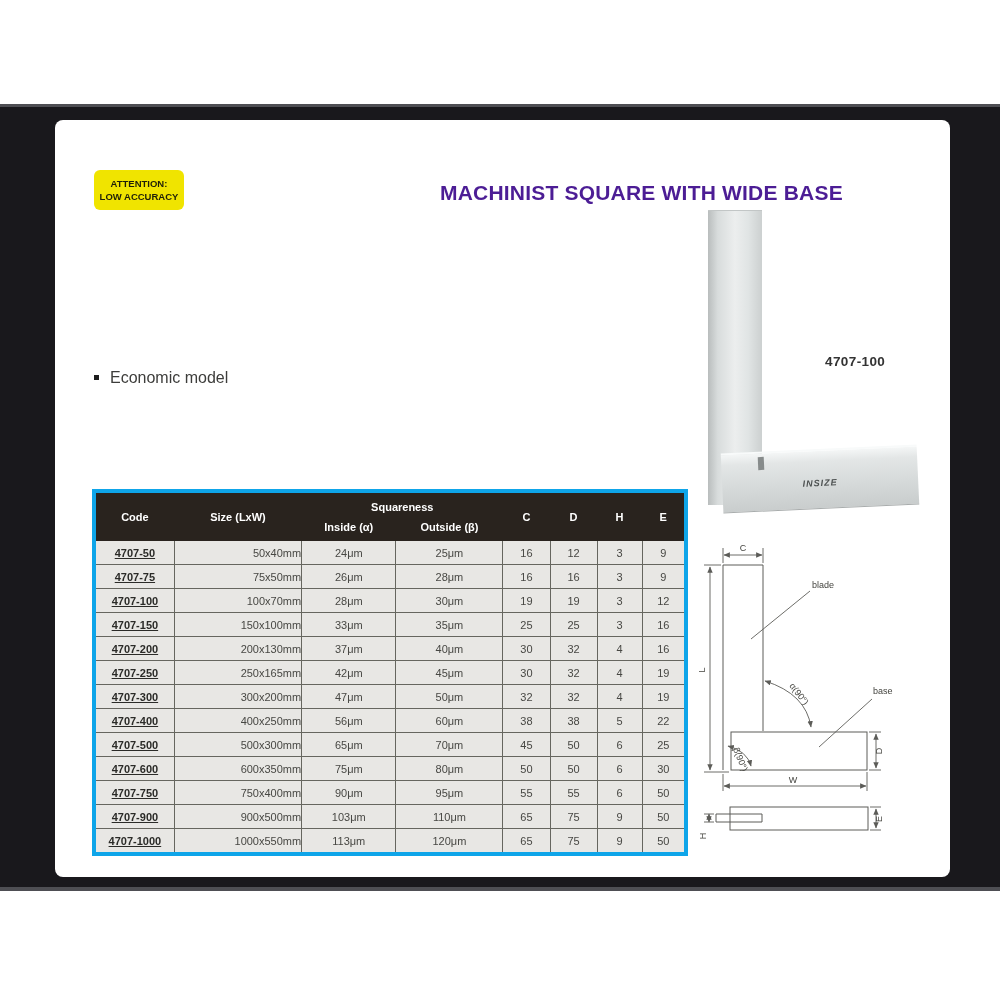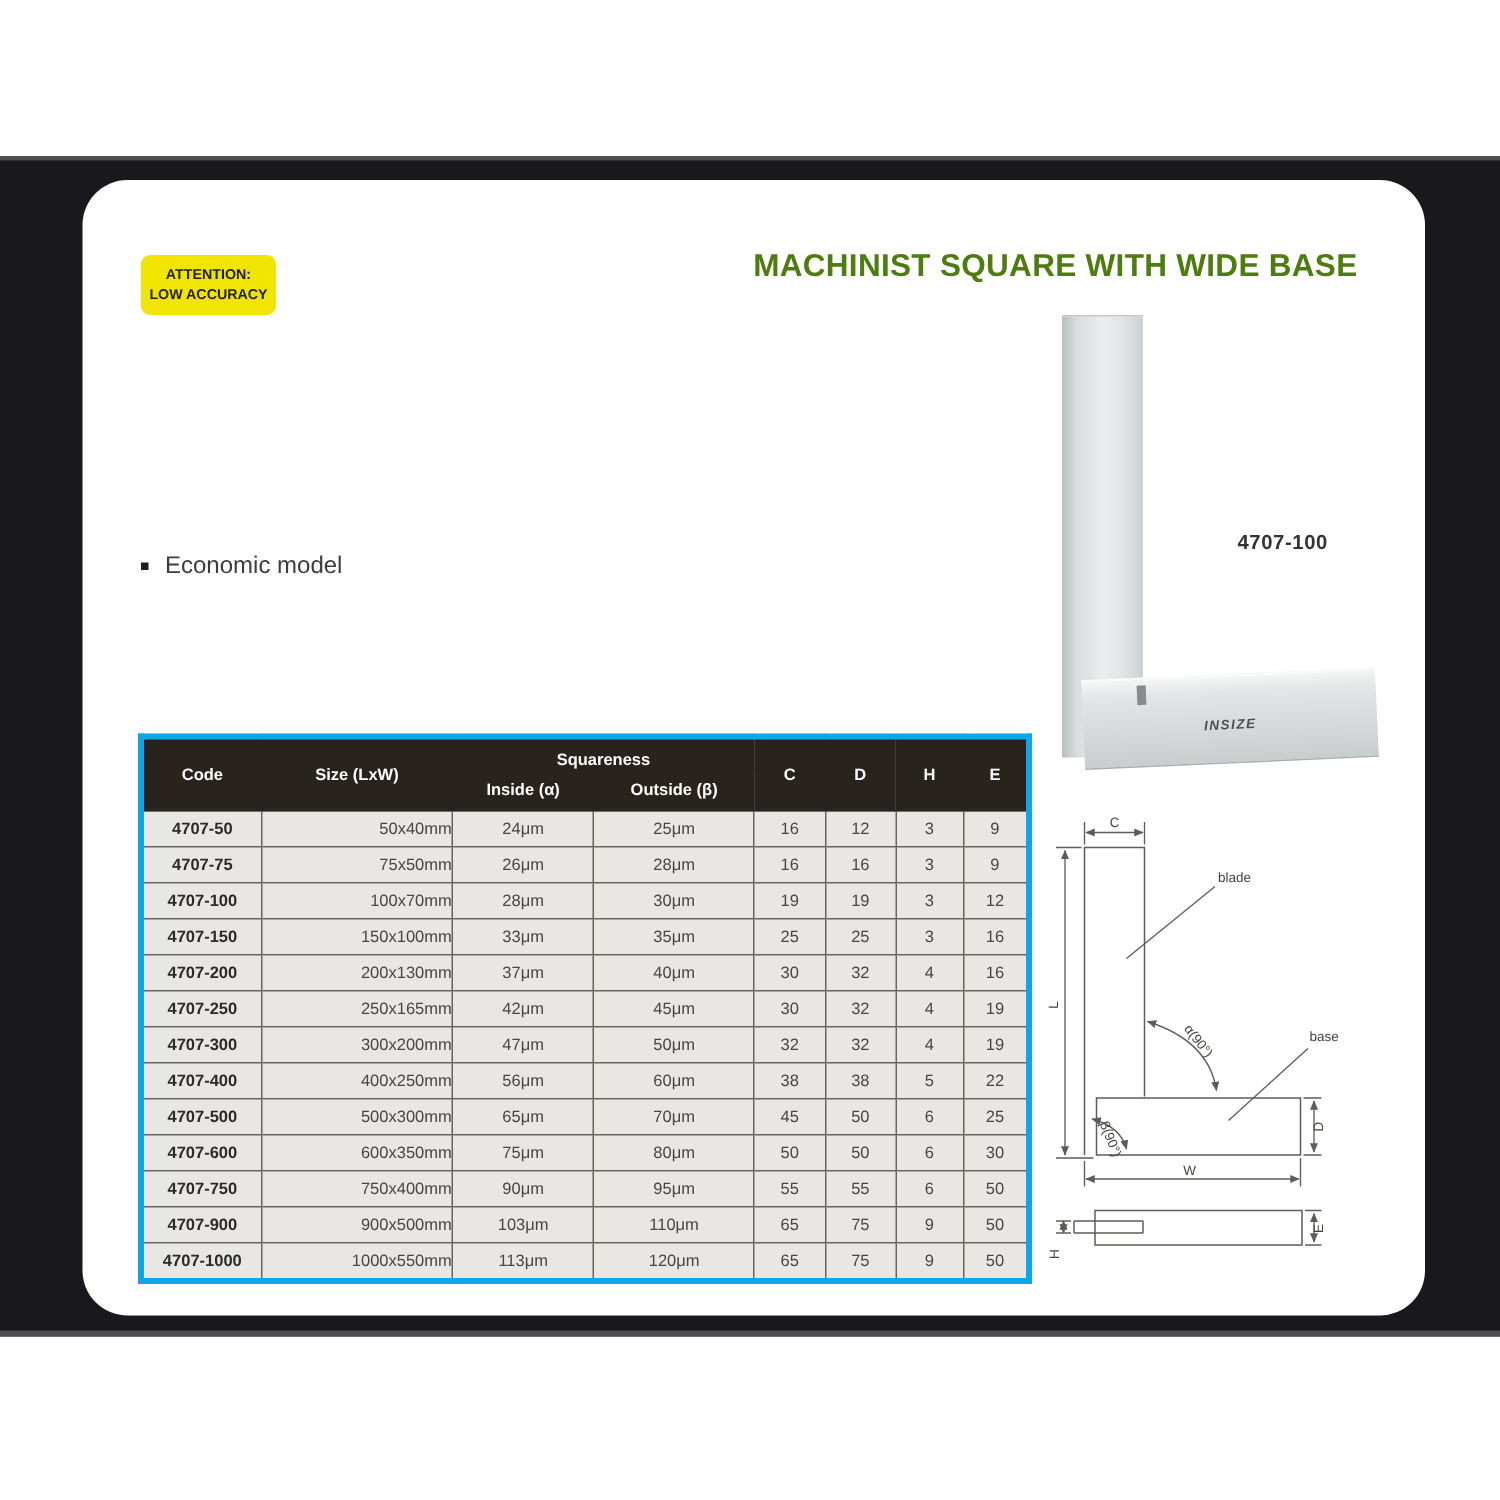--- a/index.html
+++ b/index.html
@@ -7,33 +7,33 @@
     width:1000px;height:1000px;position:relative;background:#ffffff;
     font-family:"Liberation Sans", sans-serif;overflow:hidden;
   }
   .black-panel{
     position:absolute;left:0;top:104px;width:1000px;height:780px;
     background:#19181c;
     border-top:3px solid #4e4e53;border-bottom:4px solid #4e4e53;
   }
   .card{
     position:absolute;left:55px;top:13px;width:895px;height:757px;
-    background:#ffffff;border-radius:30px;
+    background:#ffffff;border-radius:8px;
   }
   
   .badge{
     position:absolute;left:39px;top:50px;width:90px;height:40px;
     background:#f0e400;border-radius:6px;
     display:flex;flex-direction:column;align-items:center;justify-content:center;
     font-size:9.5px;font-weight:bold;color:#1f1f08;line-height:13px;text-align:center;
   }
   
   .title{
-    position:absolute;left:370px;top:46px;width:480px;margin:0;
-    font-size:21px;font-weight:bold;color:#4d7c0f;text-align:right;letter-spacing:0.2px;
+    position:absolute;left:370px;top:46px;width:480px;margin:15px;
+    font-size:21px;font-weight:bold;color:#4c1d95;text-align:left;letter-spacing:0.2px;
     white-space:nowrap;
   }
   
   .features{
     position:absolute;left:38px;top:247px;margin:0;padding:0;list-style:none;
     font-size:16px;color:#3d3d3b;
   }
   .features li{position:relative;padding-left:17px;line-height:21px;}
   .features li::before{
     content:"";position:absolute;left:1px;top:8px;width:5px;height:5px;background:#1d1d1d;
@@ -78,21 +78,21 @@
     background:#29231e;color:#fff;font-weight:bold;
     border:1px solid #29231e;padding:0;font-size:11px;
   }
   .spec-table thead tr.r1 th{height:20px;vertical-align:bottom;padding-bottom:0;}
   .spec-table thead tr.r1 th[rowspan]{vertical-align:middle;height:auto;}
   .spec-table thead tr.r2 th{height:26px;vertical-align:middle;}
   .spec-table td{
     background:#e8e7e4;color:#474743;text-align:center;
     border:1px solid #66665f;height:23px;padding:0;
   }
-  .spec-table td.code{font-weight:bold;color:#2b2b28;}
+  .spec-table td.code{font-weight:bold;color:#2b2b28;text-decoration:underline;}
   .spec-table td.size{text-align:right;padding-left:11px;}
   
   .diagram-svg{position:absolute;left:640px;top:417px;}
   .diagram-svg text{font-family:"Liberation Sans",sans-serif;font-size:9px;fill:#44443f;}
   .diagram-svg .geo{stroke:#5c5c58;stroke-width:1;fill:none;}
   .diagram-svg .dim{stroke:#5c5c58;stroke-width:0.9;fill:none;}
 </style>
 </head>
 <body>
 

